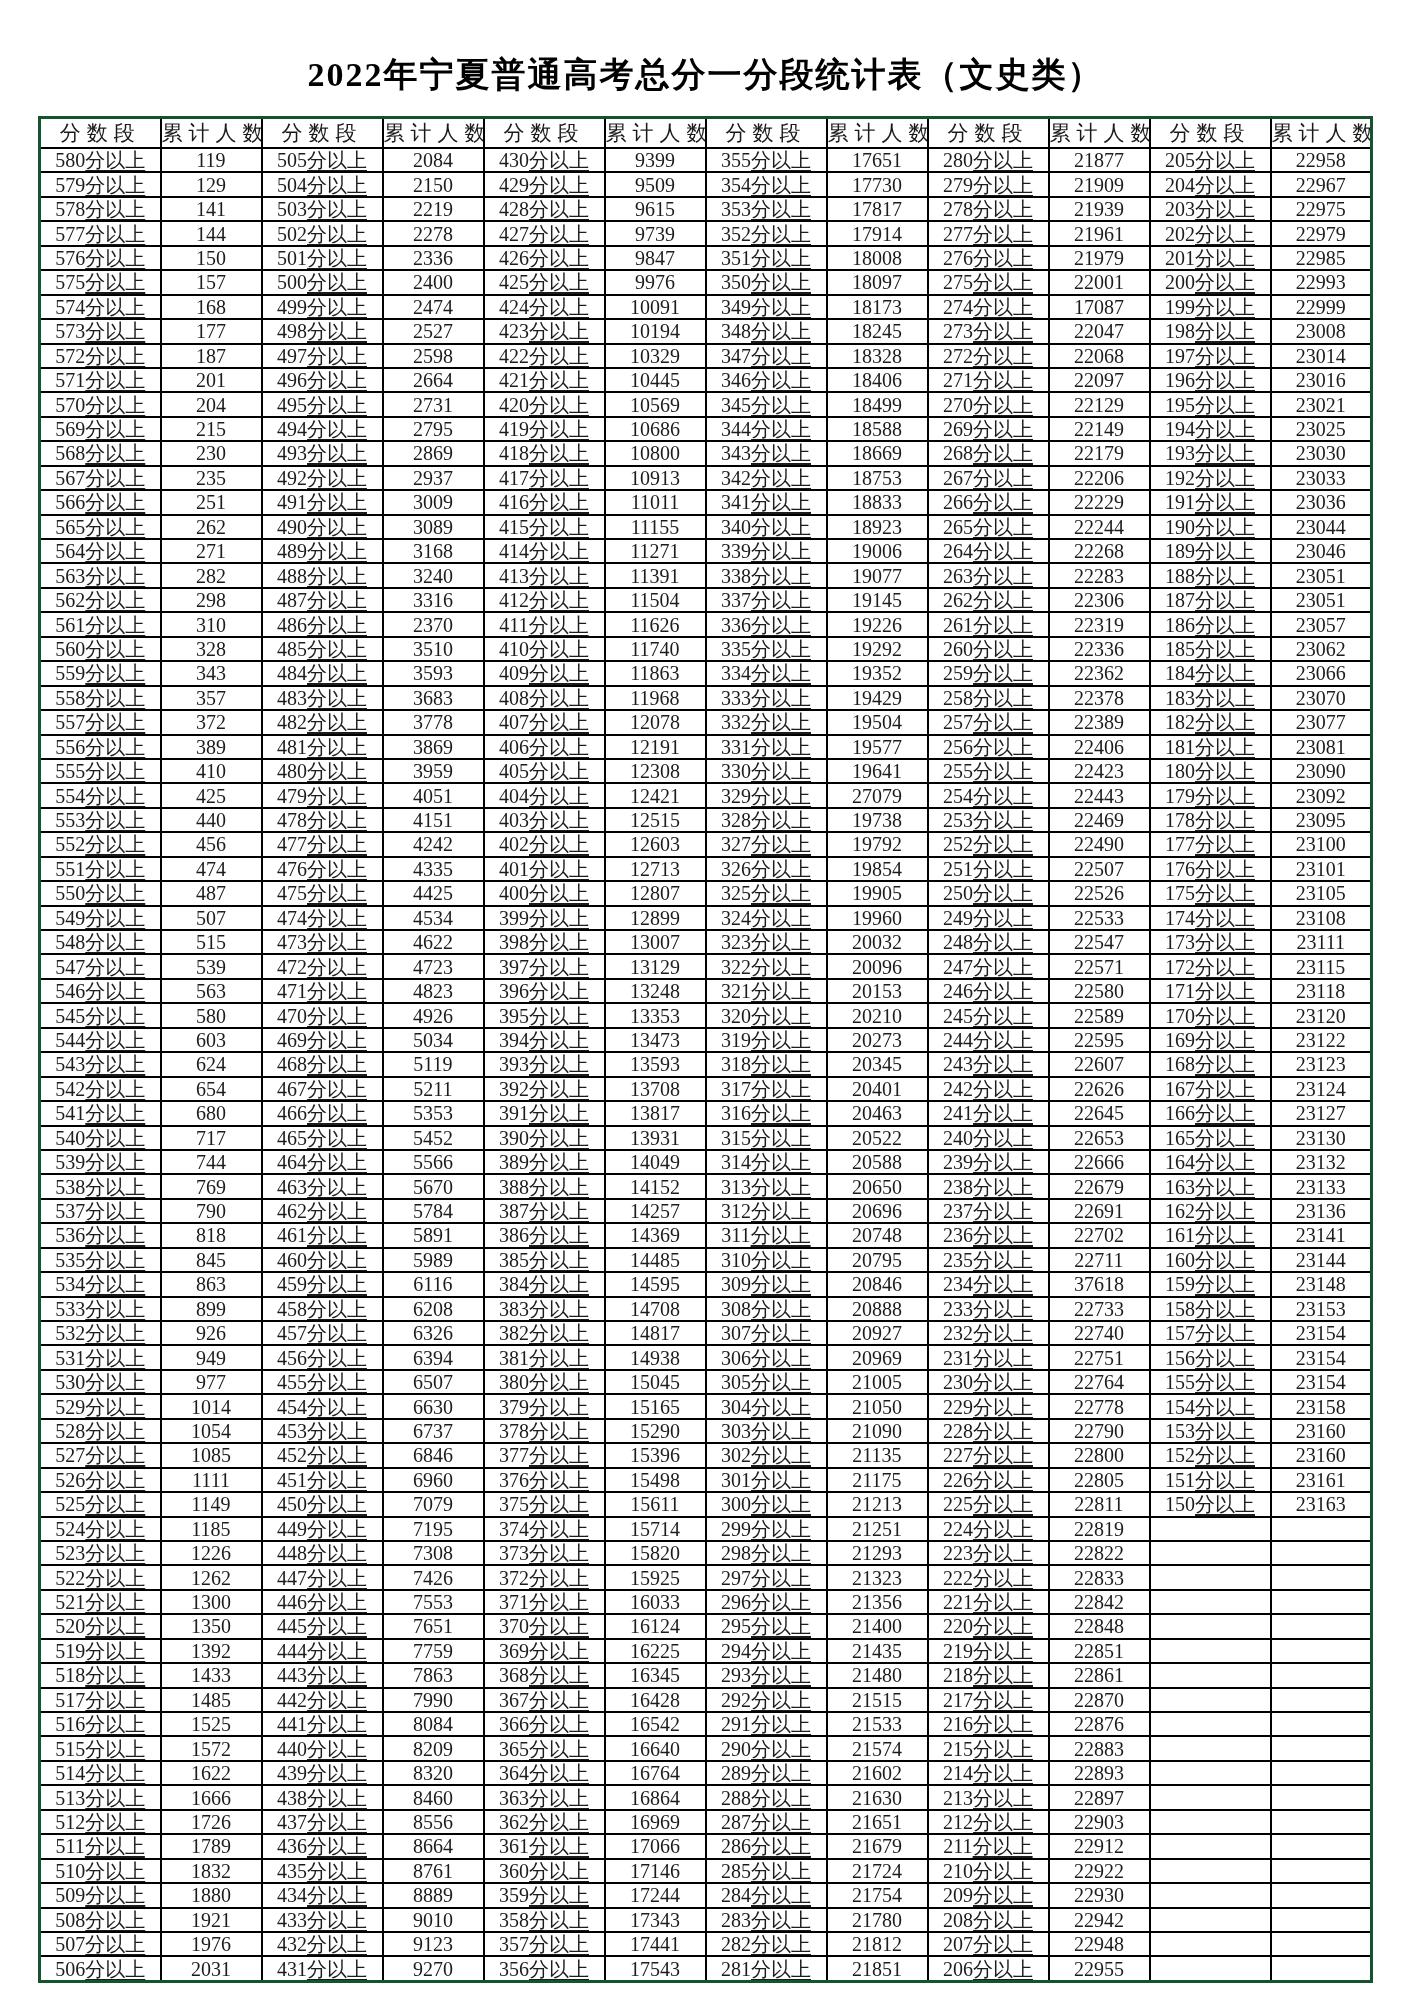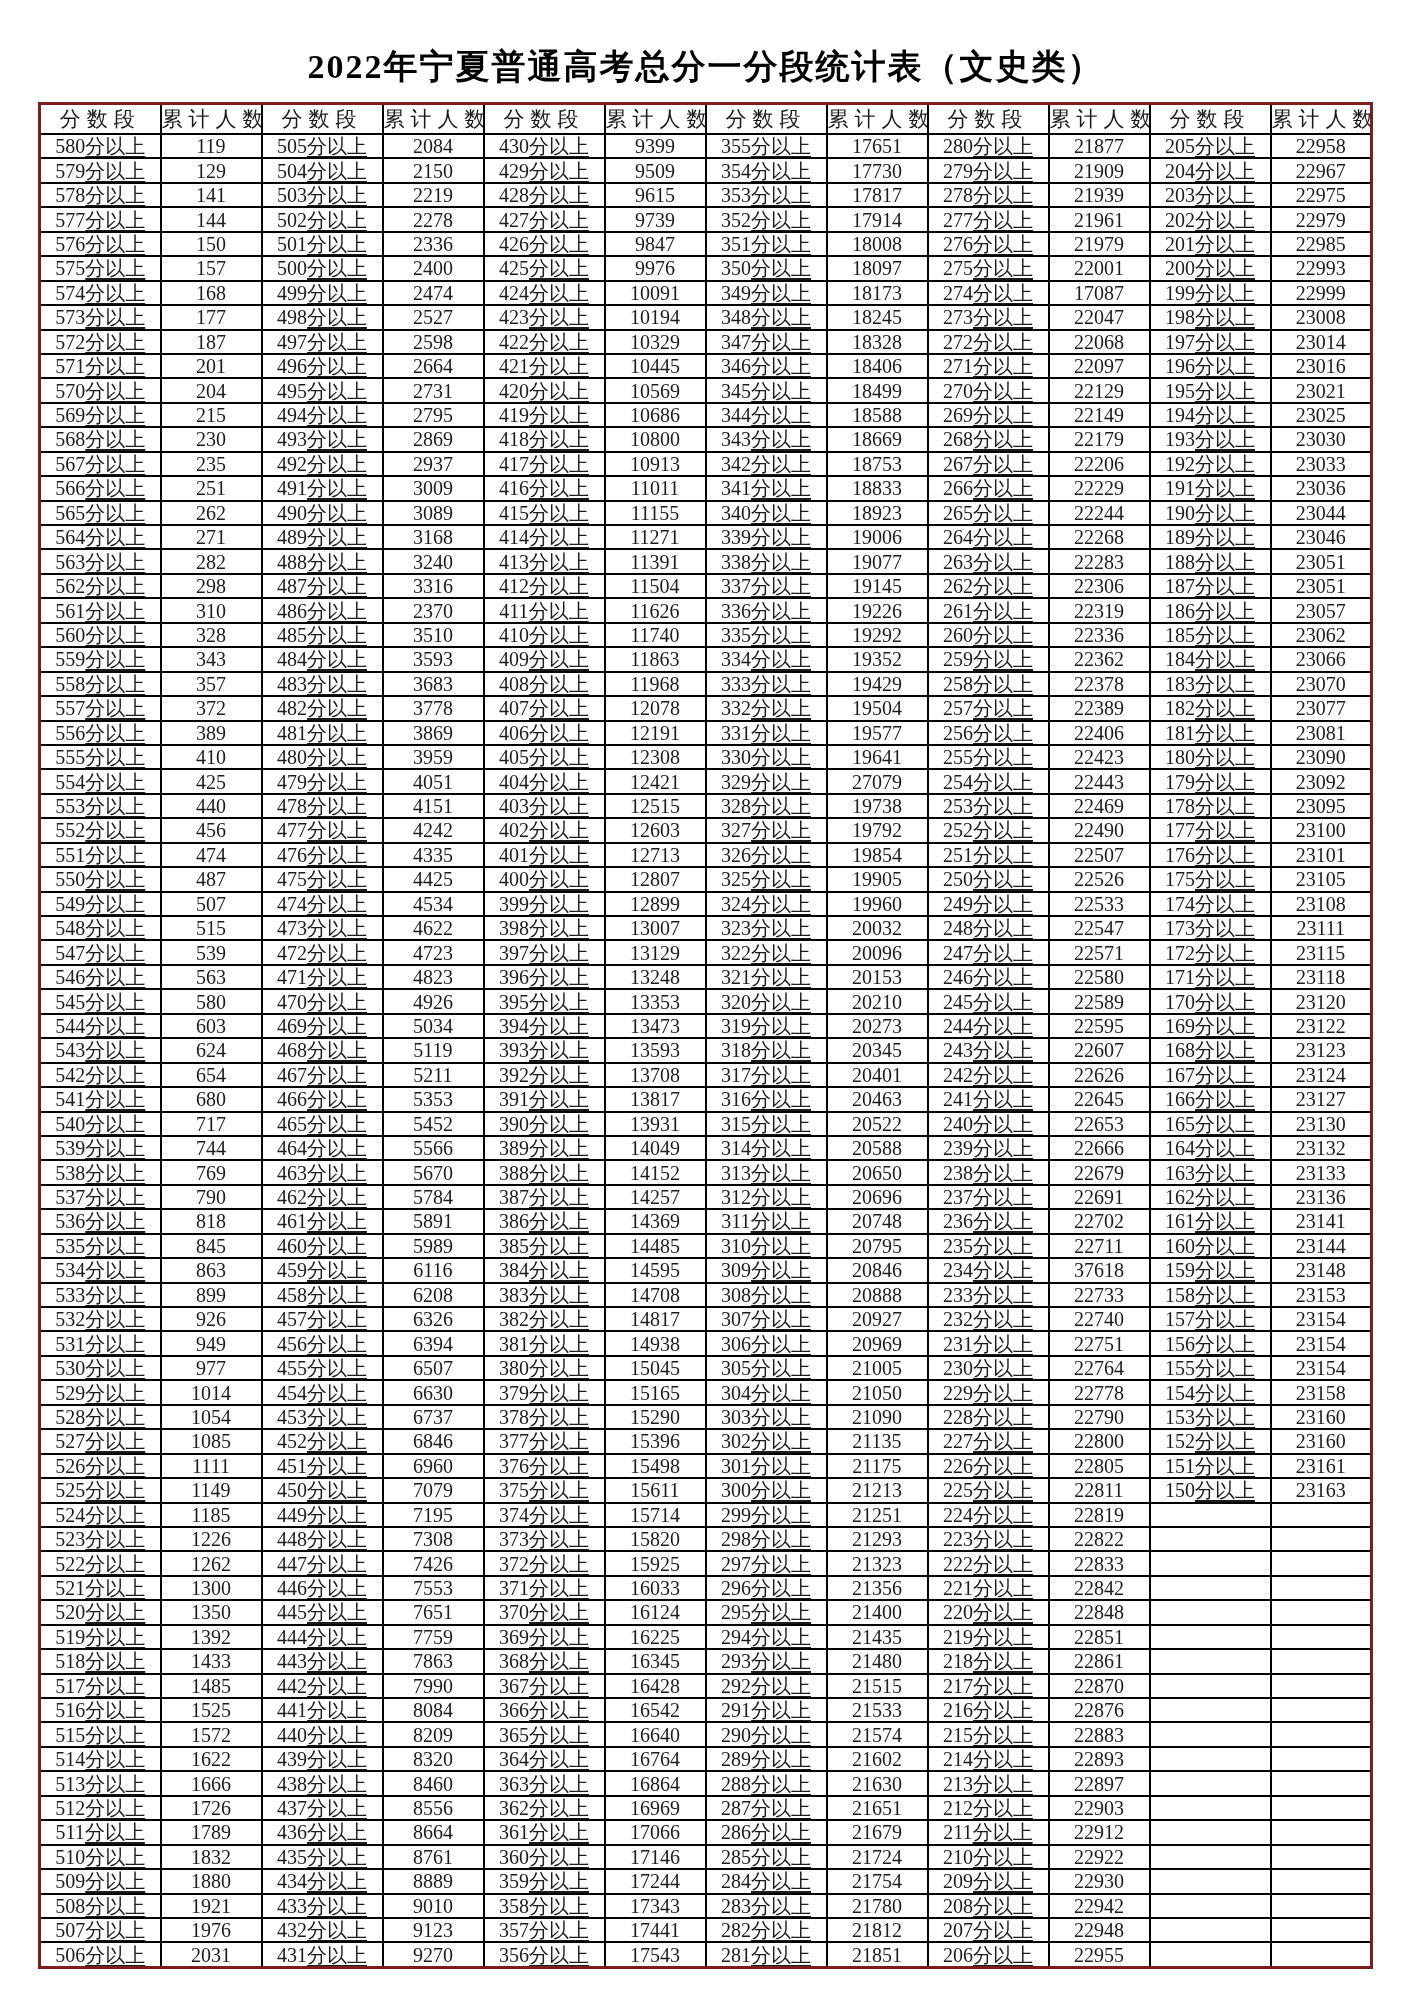--- a/index.html
+++ b/index.html
@@ -11,35 +11,35 @@
     overflow: hidden;
     font-family: "Liberation Serif", "DejaVu Serif", serif;
     color: #111111;
   }
   .page {
     width: 1411px;
     height: 1995px;
     position: relative;
   }
   .doc-title {
-    margin: 4px;
+    margin: 12px;
     padding-top: 40px;
     height: 52px;
     text-align: center;
     font-size: 34px;
     font-weight: bold;
     letter-spacing: 2px;
     color: #000000;
   }
   table.score-table {
     border-collapse: collapse;
     table-layout: fixed;
     width: 1335px;
     margin: 6px auto 4px auto;
-    border: 3px solid #7f1d1d;
+    border: 3px solid #14532d;
   }
   col.seg-col { width: 121px; }
   col.cnt-col { width: 101px; }
   th, td {
     border: 2px solid #000000;
     padding: 0;
     text-align: center;
     vertical-align: middle;
     overflow: hidden;
     white-space: nowrap;

